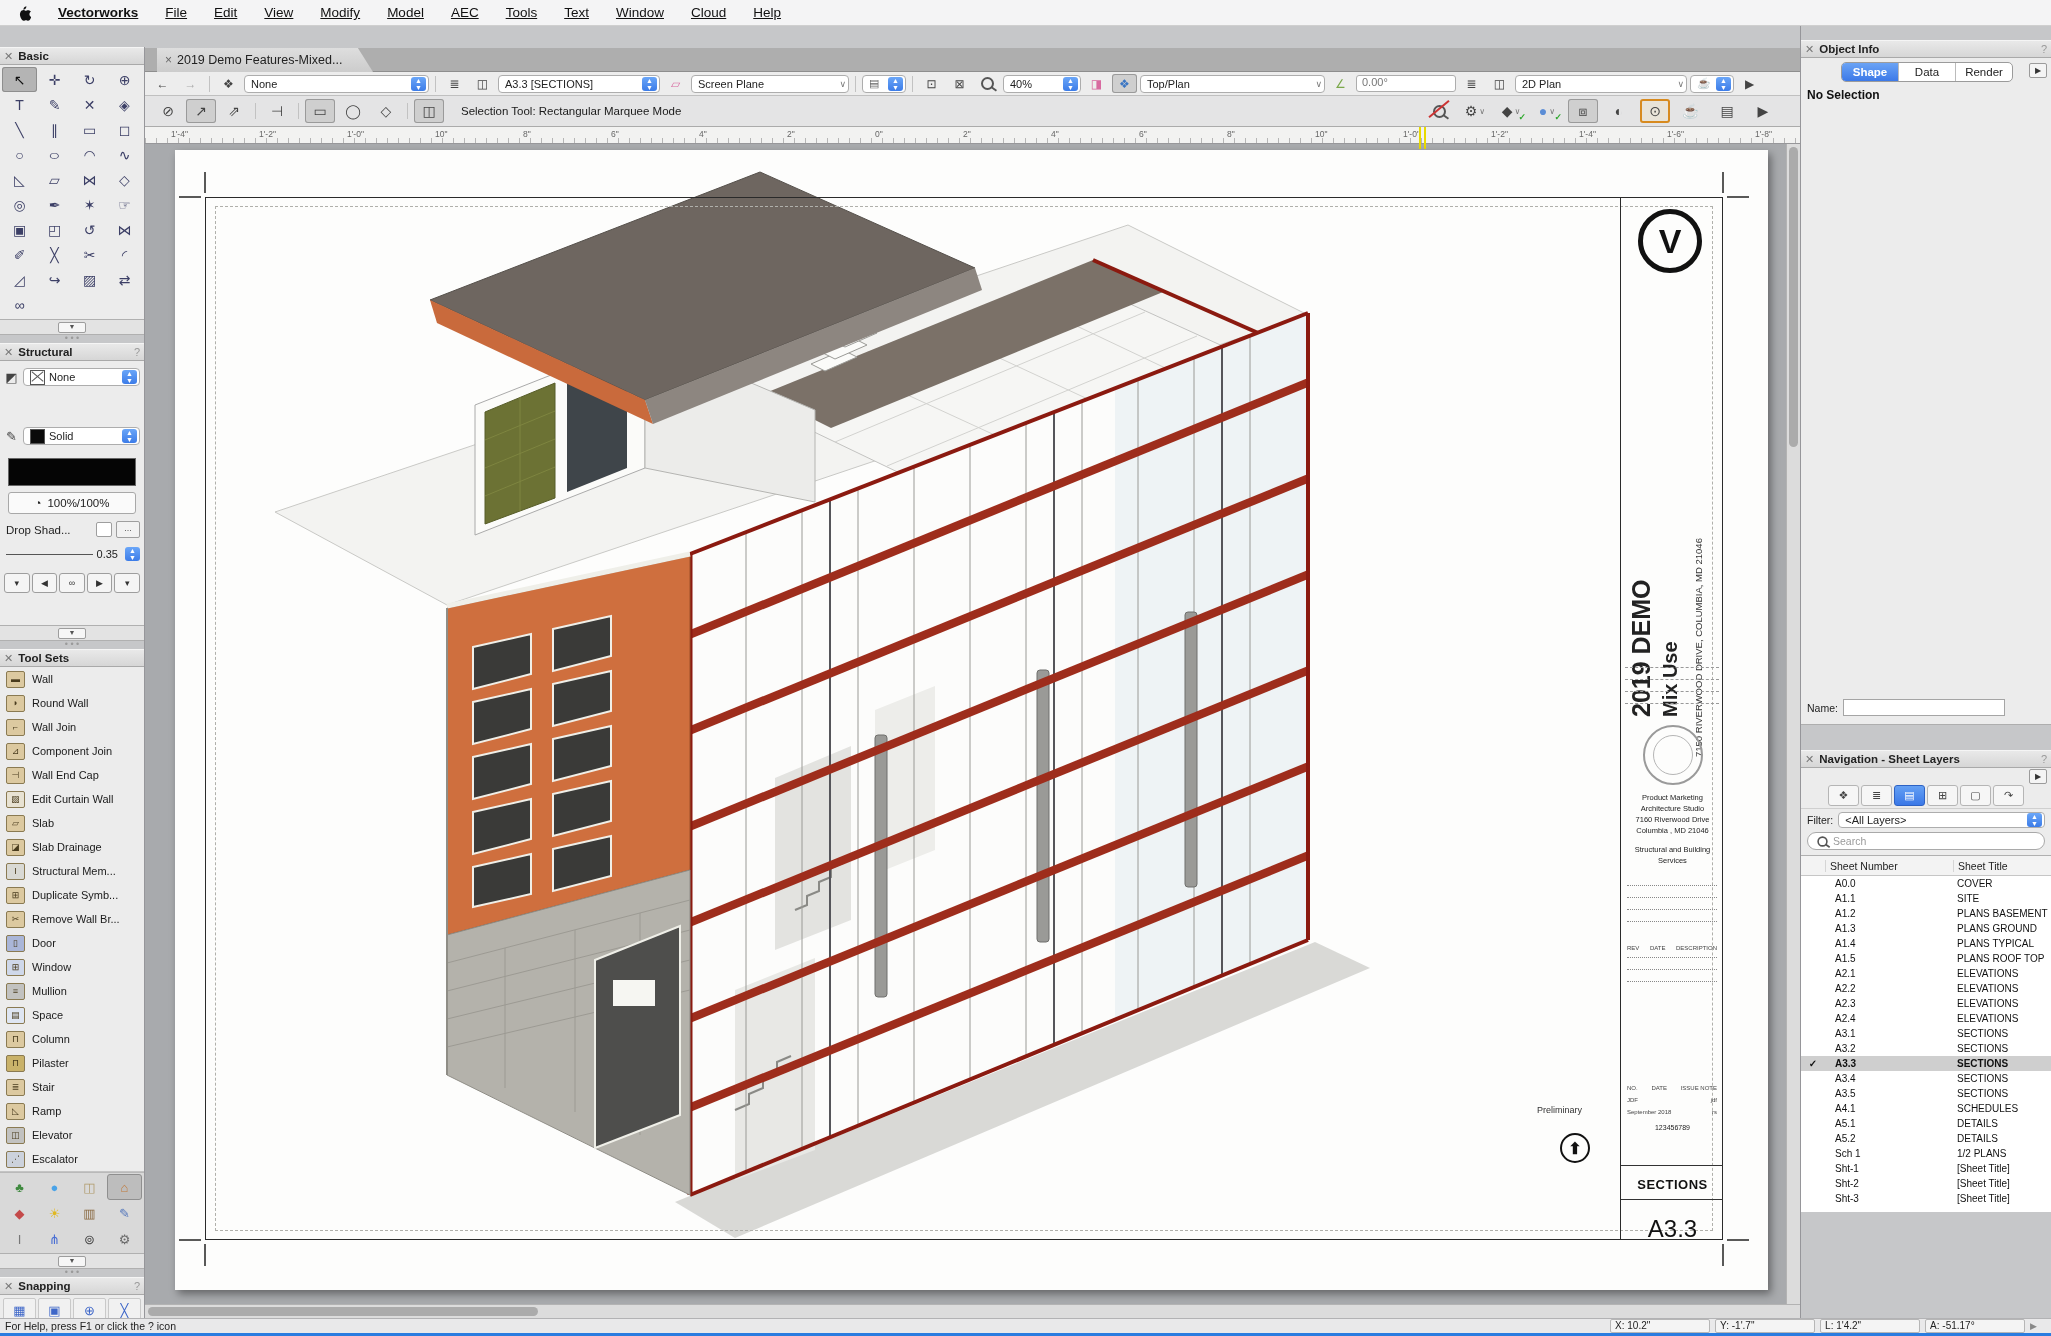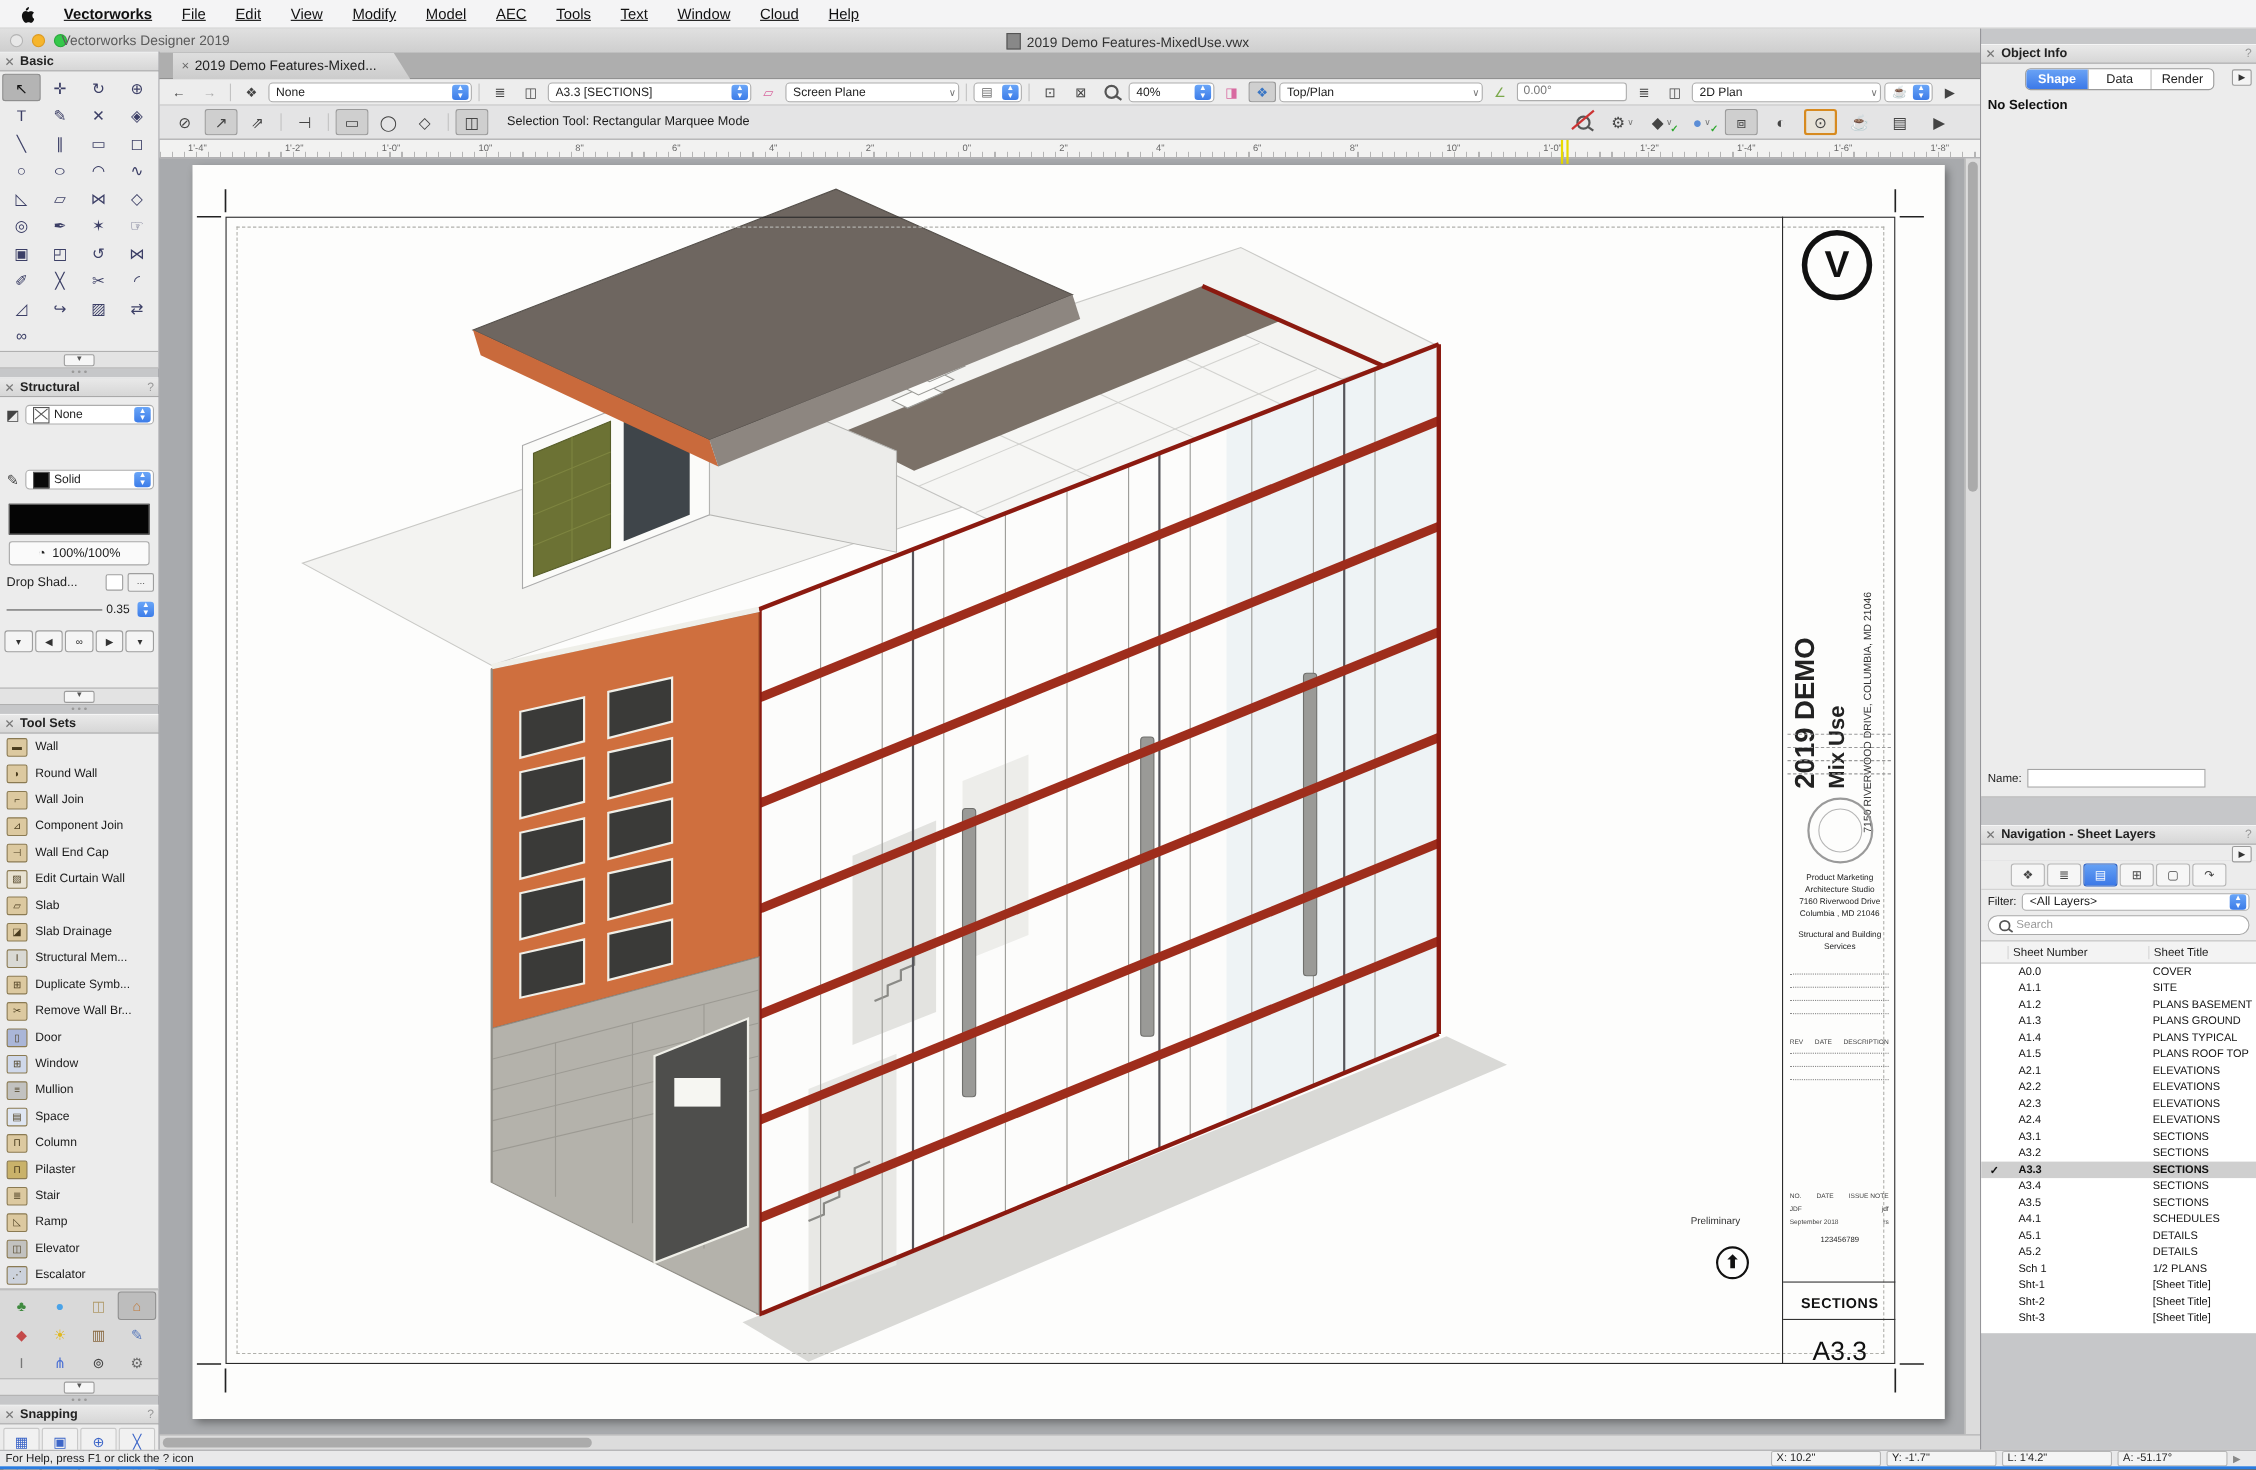--- a/index.html
+++ b/index.html
@@ -178,29 +178,20 @@
 
   <div class="menubar">
     <span class="apple">
       <svg viewBox="0 0 16 16" width="15" height="16">
           <path fill="#111" d="M11 .8c-.8.1-1.8.6-2.3 1.3-.5.6-.9 1.5-.7 2.3.9.1 1.8-.5 2.3-1.1.5-.7.9-1.6.7-2.5zM8.1 4.9c-1.3 0-2.6.8-3.3 2-1.3 2.3-.3 5.7 1 7.5.6.9 1.4 1.9 2.4 1.9s1.3-.6 2.4-.6 1.4.6 2.4.6 1.7-1 2.3-1.9c.7-1 1-2 1-2.1 0 0-2-.8-2-3 0-1.9 1.6-2.8 1.6-2.8-.9-1.3-2.3-1.5-2.8-1.5-1.2-.1-2.2.7-2.7.7-.5 0-1.4-.8-2.3-.8z"></path>
         </svg>
     </span>
     <span id="menu-items"><span class="mi bold" style="margin-right: 27px;">Vectorworks</span><span class="mi" style="margin-right: 27px;">File</span><span class="mi" style="margin-right: 27px;">Edit</span><span class="mi" style="margin-right: 27px;">View</span><span class="mi" style="margin-right: 27px;">Modify</span><span class="mi" style="margin-right: 27px;">Model</span><span class="mi" style="margin-right: 27px;">AEC</span><span class="mi" style="margin-right: 27px;">Tools</span><span class="mi" style="margin-right: 27px;">Text</span><span class="mi" style="margin-right: 27px;">Window</span><span class="mi" style="margin-right: 27px;">Cloud</span><span class="mi" style="margin-right: 27px;">Help</span></span>
   </div>
 
-  <div class="titlebar">
-    <div class="lights">
-      <span class="light close"></span>
-      <span class="light min"></span>
-      <span class="light max"></span>
-    </div>
-    <span class="app-title">Vectorworks Designer 2019</span>
-    <div class="doc-title"><span class="dicon"></span><span>2019 Demo Features-MixedUse.vwx</span></div>
-  </div>
 
   <div class="leftcol">
     <div class="pal-header">
       <span class="x">✕</span>
       <span>Basic</span>
     </div>
     <div class="basic-grid" id="basic-grid">
         <div class="tcell sel">
           <span>↖</span>
         </div>
@@ -552,21 +543,21 @@
             <span>▼</span>
           </span>
         </div>
         <span class="vsep"></span>
         <div class="ibtn">
           <span>≣</span>
         </div>
         <div class="ibtn">
           <span>◫</span>
         </div>
-        <div class="dd" style="width: 185px;">
+        <div class="dd" style="width: 162px;">
           <span class="val">A3.3 [SECTIONS]</span>
           <span class="stepper">
             <span>▲</span>
             <span>▼</span>
           </span>
         </div>
         <div class="ibtn">
           <span style="color: rgb(216, 106, 160);">▱</span>
         </div>
         <div class="dd" style="width: 158px;">

